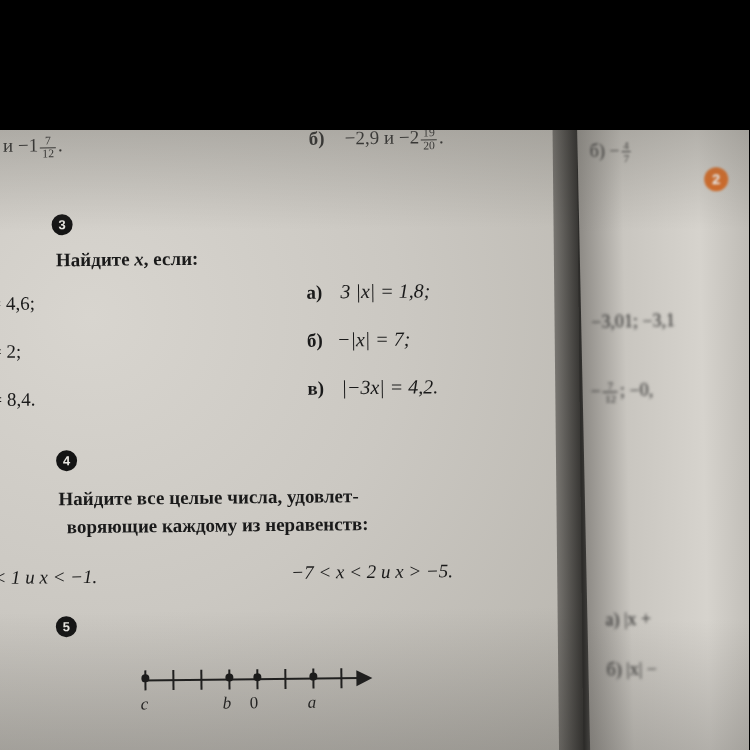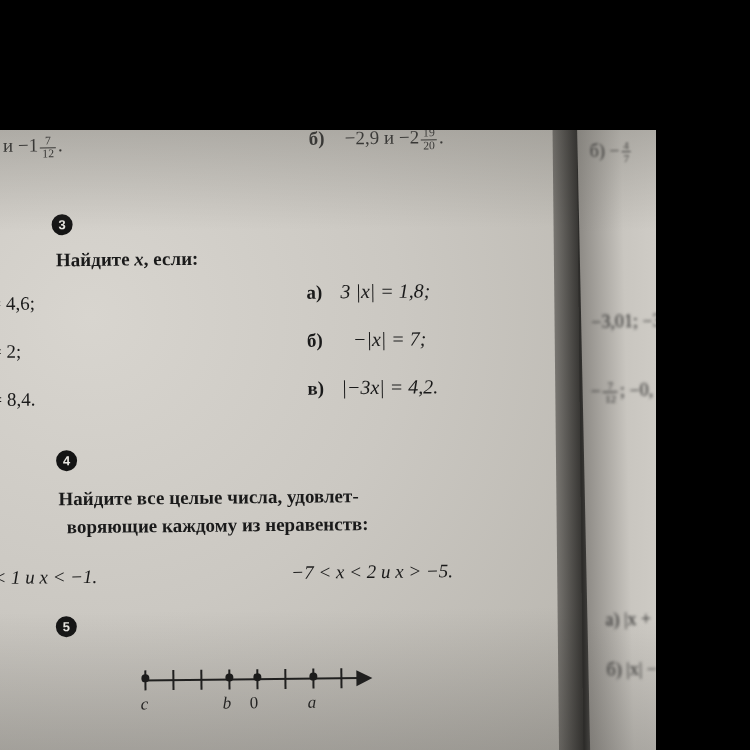--- a/index.html
+++ b/index.html
@@ -13,21 +13,21 @@
     height: 750px;
     overflow: hidden;
     background: #000;
     font-family: "Liberation Serif", serif;
   }
   
   .photo {
     position: absolute;
     left: 0;
     top: 130px;
-    width: 656px;
+    width: 749px;
     height: 620px;
     overflow: hidden;
     background: #b9b7b2;
   }
   
   .page-left {
     position: absolute;
     left: -30px;
     top: -20px;
     width: 610px;
@@ -176,21 +176,21 @@
       <div class="tx f19 bold" style="left:338px; top:172px;">
         <span>а)</span>
       </div>
       <div class="tx f20 ital" style="left:372px; top:171px;">
         <span>3 |x| = 1,8;</span>
       </div>
 
       <div class="tx f19 bold" style="left:338px; top:220px;">
         <span>б)</span>
       </div>
-      <div class="tx f20 ital" style="left:384px; top:219px;">
+      <div class="tx f20 ital" style="left:368px; top:219px;">
         <span>−|x| = 7;</span>
       </div>
 
       <div class="tx f19 bold" style="left:338px; top:268px;">
         <span>в)</span>
       </div>
       <div class="tx f20 ital" style="left:372px; top:267px;">
         <span>|−3x| = 4,2.</span>
       </div>
 

